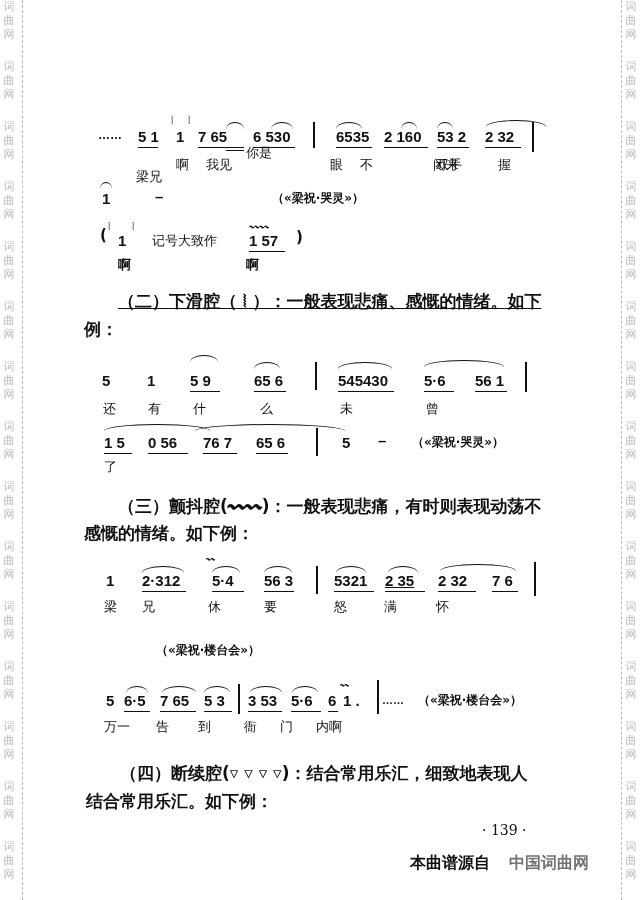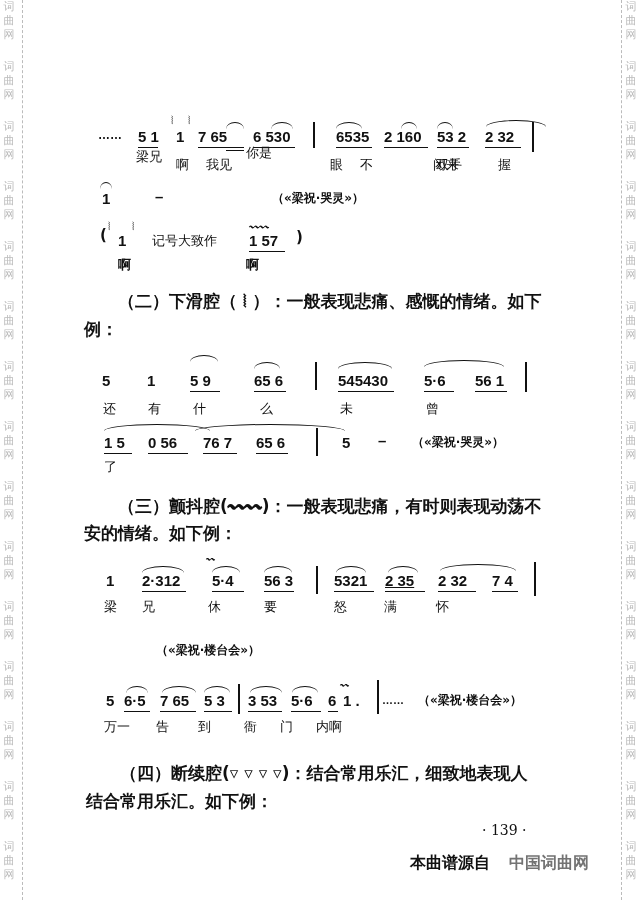--- a/index.html
+++ b/index.html
@@ -201,21 +201,21 @@
   <span class="abs note" style="left:485px;top:128px;">2 32</span>
   <div class="slur" style="left:336px;top:122px;width:26px;"></div>
   <div class="slur" style="left:401px;top:122px;width:16px;"></div>
   <div class="slur" style="left:437px;top:122px;width:16px;"></div>
   <div class="slur" style="left:486px;top:120px;width:60px;"></div>
   <div class="ul" style="left:336px;top:147px;width:36px;"></div>
   <div class="ul" style="left:384px;top:147px;width:44px;"></div>
   <div class="ul" style="left:437px;top:147px;width:32px;"></div>
   <div class="ul" style="left:485px;top:147px;width:36px;"></div>
   <div class="bar" style="left:532px;top:122px;height:30px;"></div>
-  <span class="abs lyr" style="left:136px;top:148px;">梁兄</span>
+  <span class="abs lyr" style="left:136px;top:168px;">梁兄</span>
   <span class="abs lyr" style="left:176px;top:156px;">啊</span>
   <span class="abs lyr" style="left:206px;top:156px;">我见</span>
   <span class="abs lyr" style="left:246px;top:144px;">你是</span>
   <span class="abs lyr" style="left:330px;top:156px;">眼</span>
   <span class="abs lyr" style="left:360px;top:156px;">不</span>
   <span class="abs lyr" style="left:386px;top:156px;margin-left:47px;">闭来</span>
   <span class="abs lyr" style="left:436px;top:156px;">双手</span>
   <span class="abs lyr" style="left:498px;top:156px;">握</span>
   <div class="slur" style="left:100px;top:182px;width:12px;"></div>
   <span class="abs note" style="left:102px;top:190px;">1</span>
@@ -231,21 +231,21 @@
   <span class="abs lyr" style="left:152px;top:232px;">记号大致作</span>
   <span class="abs" style="left:249px;top:218px;font-size:10px;">〰〰</span>
   <span class="abs note" style="left:249px;top:232px;">1 57</span>
   <div class="ul" style="left:249px;top:251px;width:36px;"></div>
   <span class="abs text" style="left:296px;top:228px;font-size:15px;">)</span>
   <span class="abs lyr" style="left:118px;top:256px;font-weight:bold;">啊</span>
   <span class="abs lyr" style="left:246px;top:256px;font-weight:bold;">啊</span>
 </div>
 
 <div>
-  <span class="abs text" style="left:118px;top:290px;">（二）下滑腔（ ⦚ ）：一般表现悲痛、感慨的情绪。如下</span>
+  <span class="abs text" style="left:118px;top:290px;text-decoration:underline;">（二）下滑腔（ ⦚ ）：一般表现悲痛、感慨的情绪。如下</span>
   <span class="abs text" style="left:84px;top:318px;">例：</span>
 </div>
 
 <div>
   <span class="abs note" style="left:102px;top:372px;">5</span>
   <span class="abs note" style="left:147px;top:372px;">1</span>
   <span class="abs note" style="left:190px;top:372px;">5 9</span>
   <span class="abs note" style="left:254px;top:372px;">65 6</span>
   <div class="slur" style="left:190px;top:355px;width:28px;"></div>
   <div class="slur" style="left:254px;top:362px;width:26px;"></div>
@@ -279,40 +279,40 @@
   <div class="ul" style="left:256px;top:453px;width:32px;"></div>
   <div class="bar" style="left:316px;top:428px;height:28px;"></div>
   <span class="abs note" style="left:342px;top:434px;">5</span>
   <span class="abs note" style="left:378px;top:432px;">–</span>
   <span class="abs src" style="left:412px;top:434px;">（«梁祝·哭灵»）</span>
   <span class="abs lyr" style="left:104px;top:458px;">了</span>
 </div>
 
 <div>
   <span class="abs text" style="left:118px;top:492px;">（三）颤抖腔(〰〰)：一般表现悲痛，有时则表现动荡不</span>
-  <span class="abs text" style="left:84px;top:522px;">安的情绪。如下例：</span>
+  <span class="abs text" style="left:84px;top:522px;">感慨的情绪。如下例：</span>
 </div>
 
 <div>
   <span class="abs note" style="left:106px;top:572px;">1</span>
   <span class="abs note" style="left:142px;top:572px;">2·312</span>
   <span class="abs" style="left:206px;top:552px;font-size:9px;">〰</span>
   <span class="abs note" style="left:212px;top:572px;">5·4</span>
   <span class="abs note" style="left:264px;top:572px;">56 3</span>
   <div class="slur" style="left:142px;top:566px;width:42px;"></div>
   <div class="slur" style="left:212px;top:566px;width:28px;"></div>
   <div class="slur" style="left:264px;top:566px;width:28px;"></div>
   <div class="ul" style="left:142px;top:591px;width:44px;"></div>
   <div class="ul" style="left:212px;top:591px;width:32px;"></div>
   <div class="ul" style="left:264px;top:591px;width:30px;"></div>
   <div class="bar" style="left:316px;top:566px;height:28px;"></div>
   <span class="abs note" style="left:334px;top:572px;">5321</span>
   <span class="abs note" style="left:385px;top:572px;text-decoration:underline;">2 35</span>
   <span class="abs note" style="left:438px;top:572px;">2 32</span>
-  <span class="abs note" style="left:492px;top:572px;">7 4</span>
+  <span class="abs note" style="left:492px;top:572px;">7 6</span>
   <div class="slur" style="left:336px;top:566px;width:30px;"></div>
   <div class="slur" style="left:388px;top:566px;width:30px;"></div>
   <div class="slur" style="left:440px;top:564px;width:76px;"></div>
   <div class="ul" style="left:334px;top:591px;width:40px;"></div>
   <div class="ul" style="left:385px;top:591px;width:40px;"></div>
   <div class="ul" style="left:438px;top:591px;width:38px;"></div>
   <div class="ul" style="left:492px;top:591px;width:26px;"></div>
   <div class="bar" style="left:534px;top:562px;height:34px;"></div>
   <span class="abs lyr" style="left:104px;top:598px;">梁</span>
   <span class="abs lyr" style="left:142px;top:598px;">兄</span>

